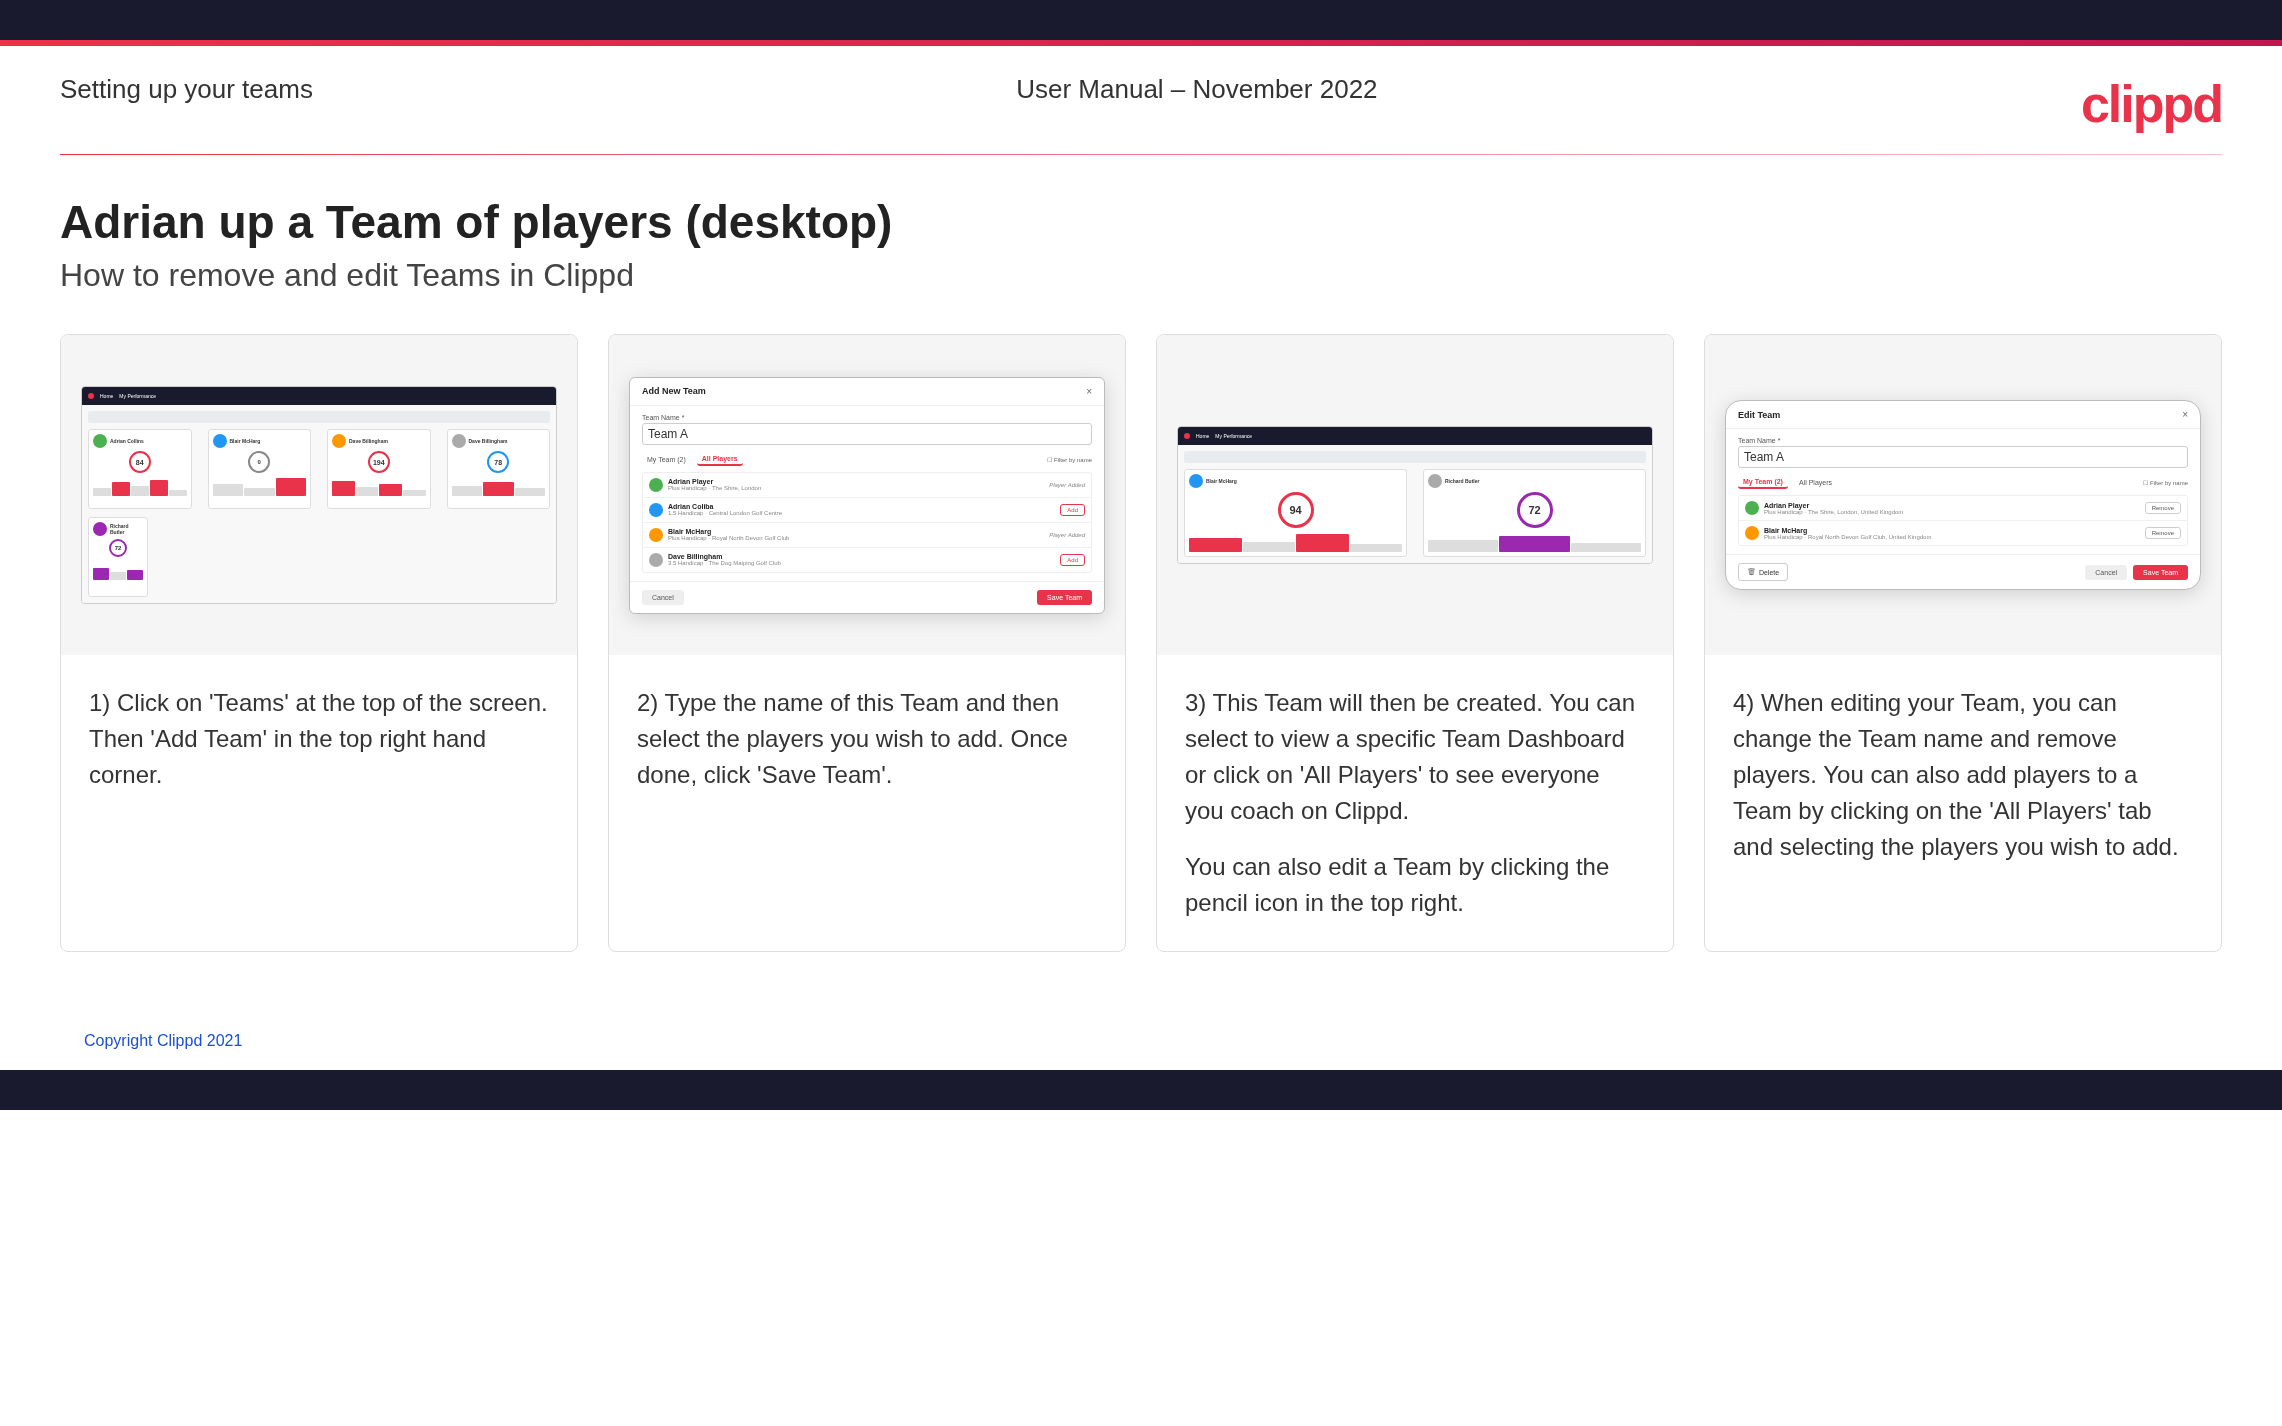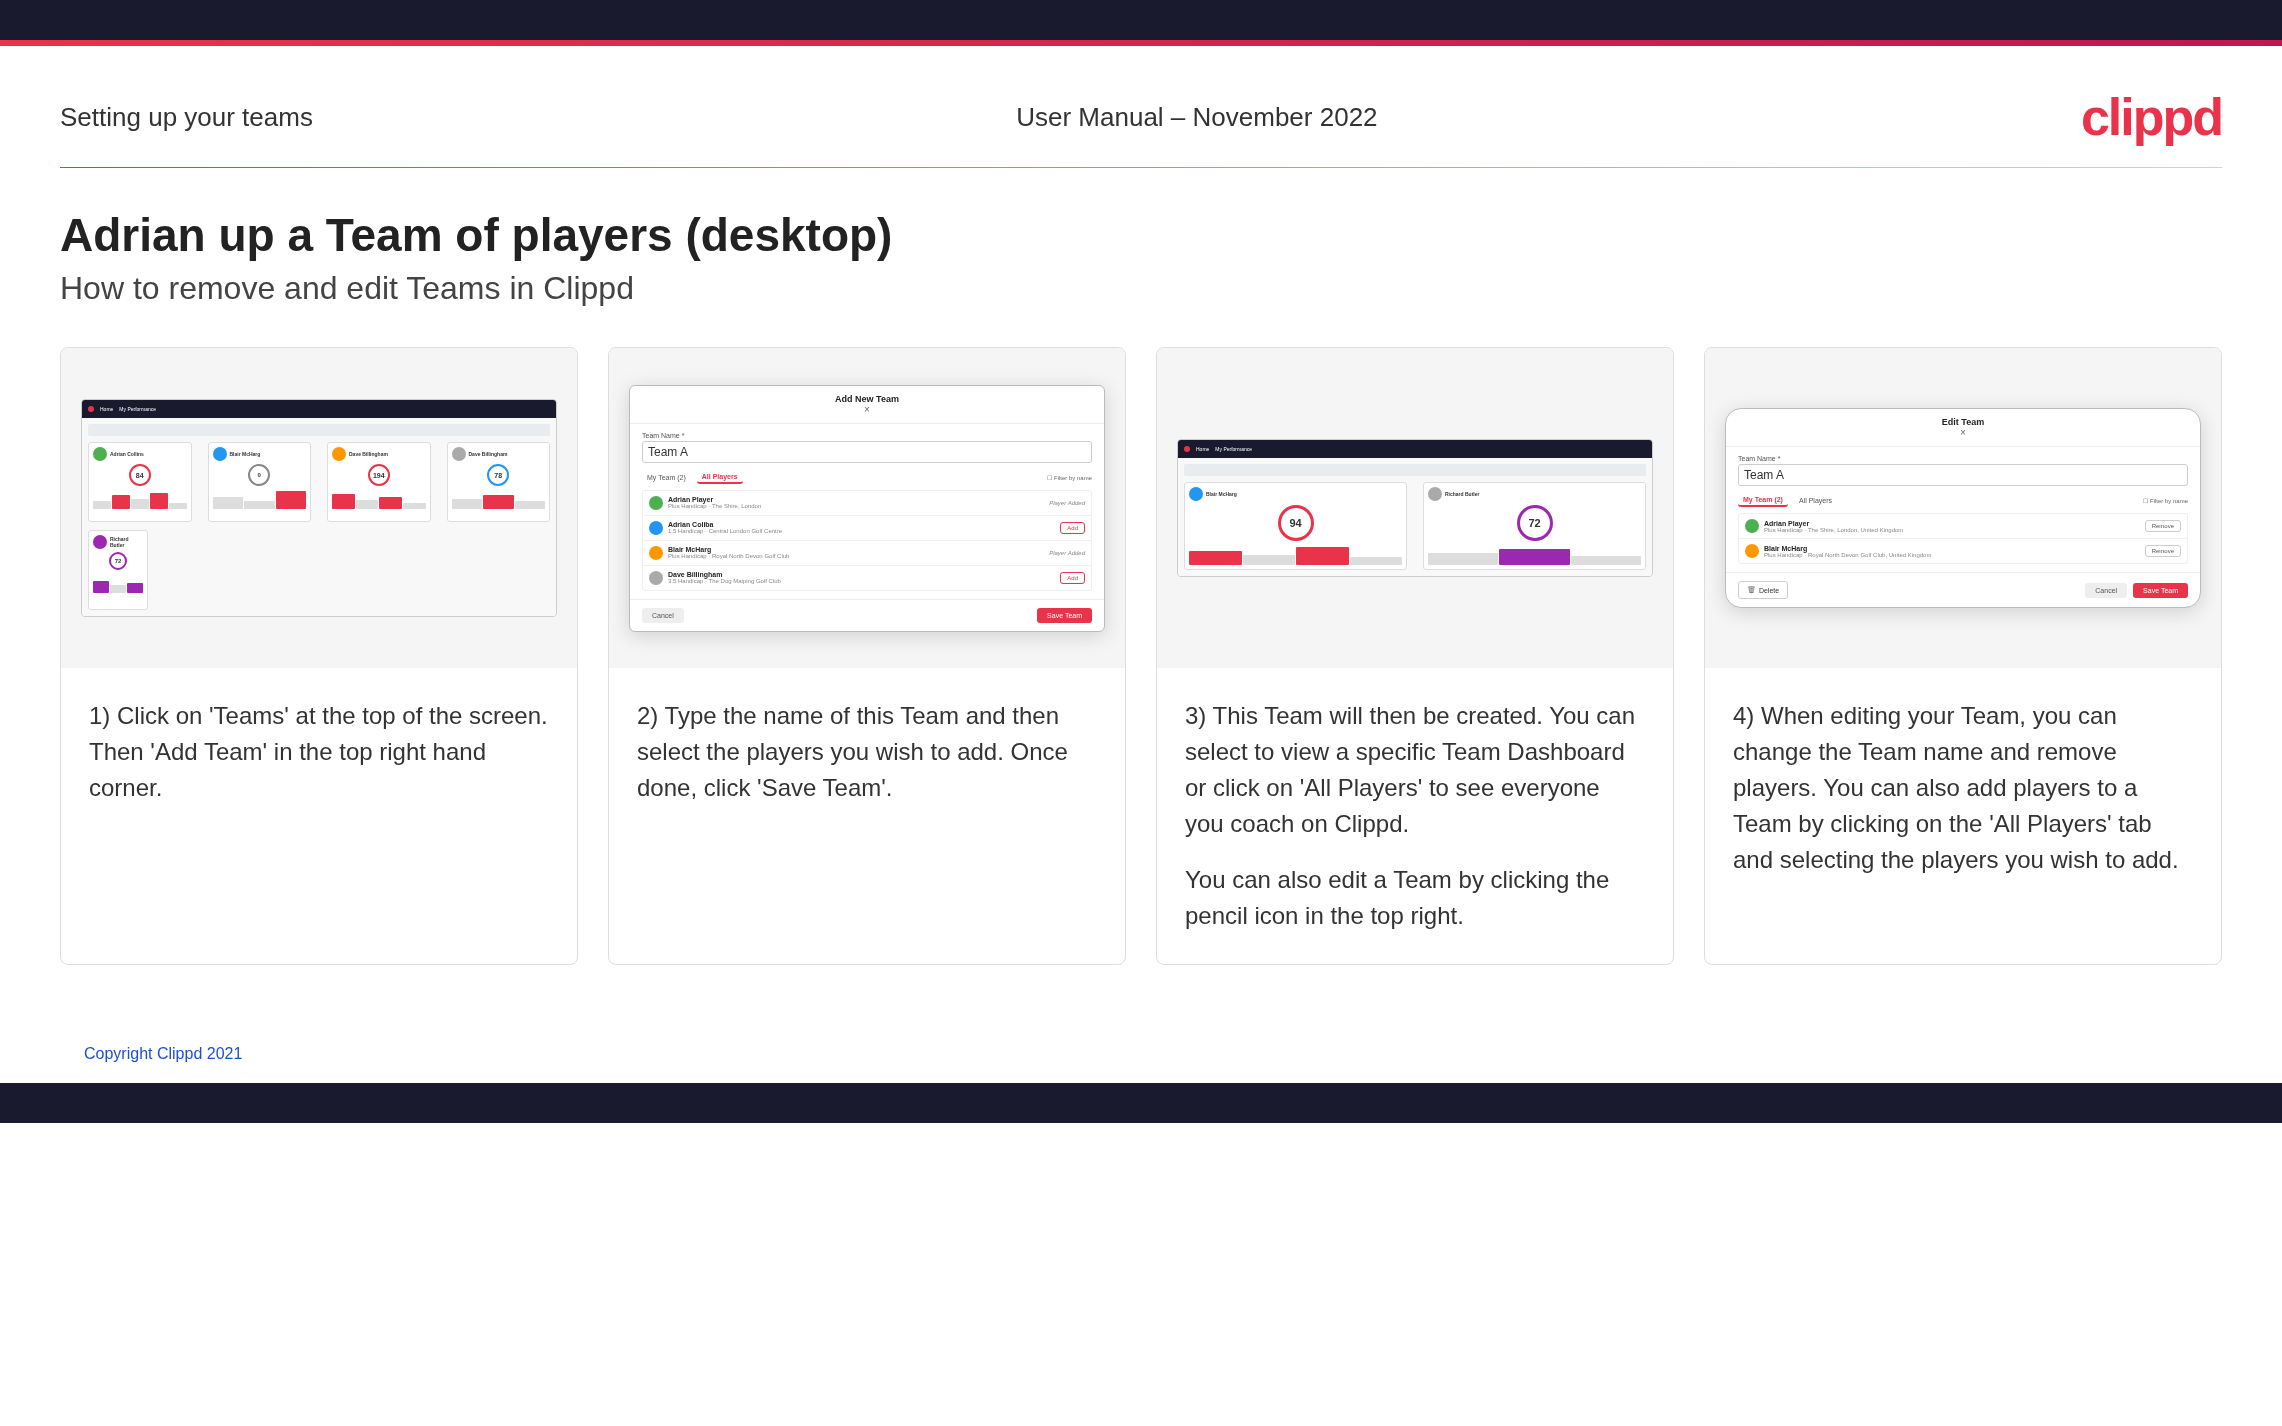--- a/index.html
+++ b/index.html
@@ -19,23 +19,23 @@
     }
     .accent-bar {
       background: linear-gradient(to right, #e8334a, #c0174e);
       height: 6px;
       width: 100%;
     }
 
     
     .header {
       display: flex;
-      align-items: center;
+      align-items: flex-start;
       justify-content: space-between;
-      padding: 41px 60px 20px 60px;
+      padding: 28px 60px 20px 60px;
     }
     .header-left {
       font-size: 26px;
       color: #333;
     }
     .header-center {
       font-size: 26px;
       color: #333;
     }
     .header-logo {
@@ -197,21 +197,20 @@
       border-radius: 6px;
       box-shadow: 0 4px 20px rgba(0,0,0,0.15);
       overflow: hidden;
     }
     .mock-dialog-header {
       padding: 8px 12px;
       border-bottom: 1px solid #eee;
       display: flex;
       justify-content: space-between;
       align-items: center;
-      flex-direction: column;
     }
     .mock-dialog-title {
       font-size: 9px;
       font-weight: bold;
       color: #222;
     }
     .mock-dialog-close {
       font-size: 10px;
       color: #666;
       cursor: pointer;

